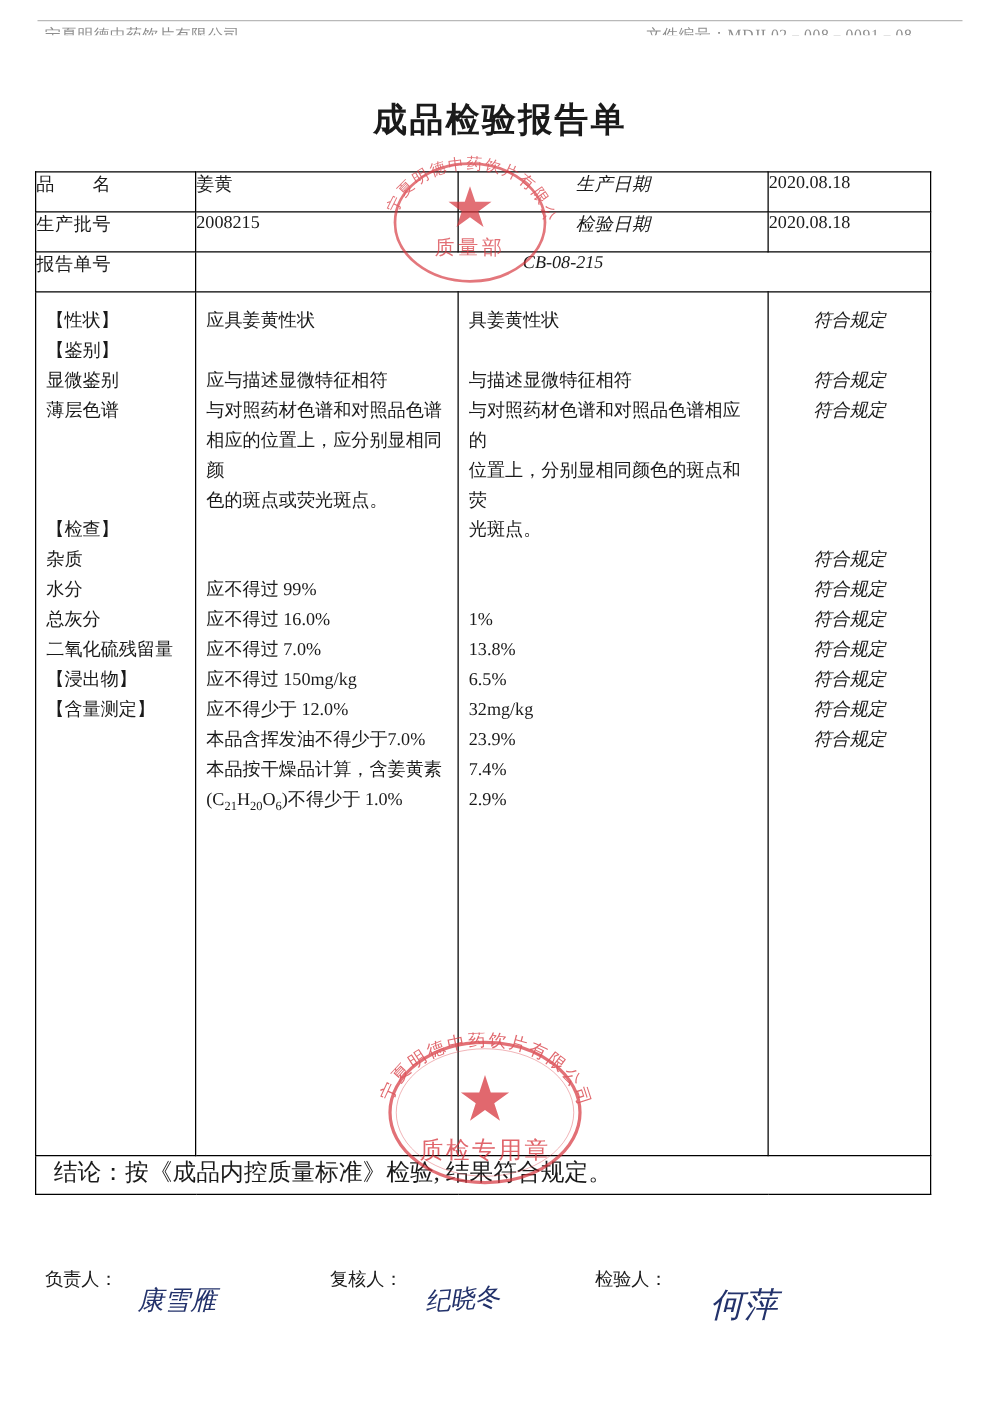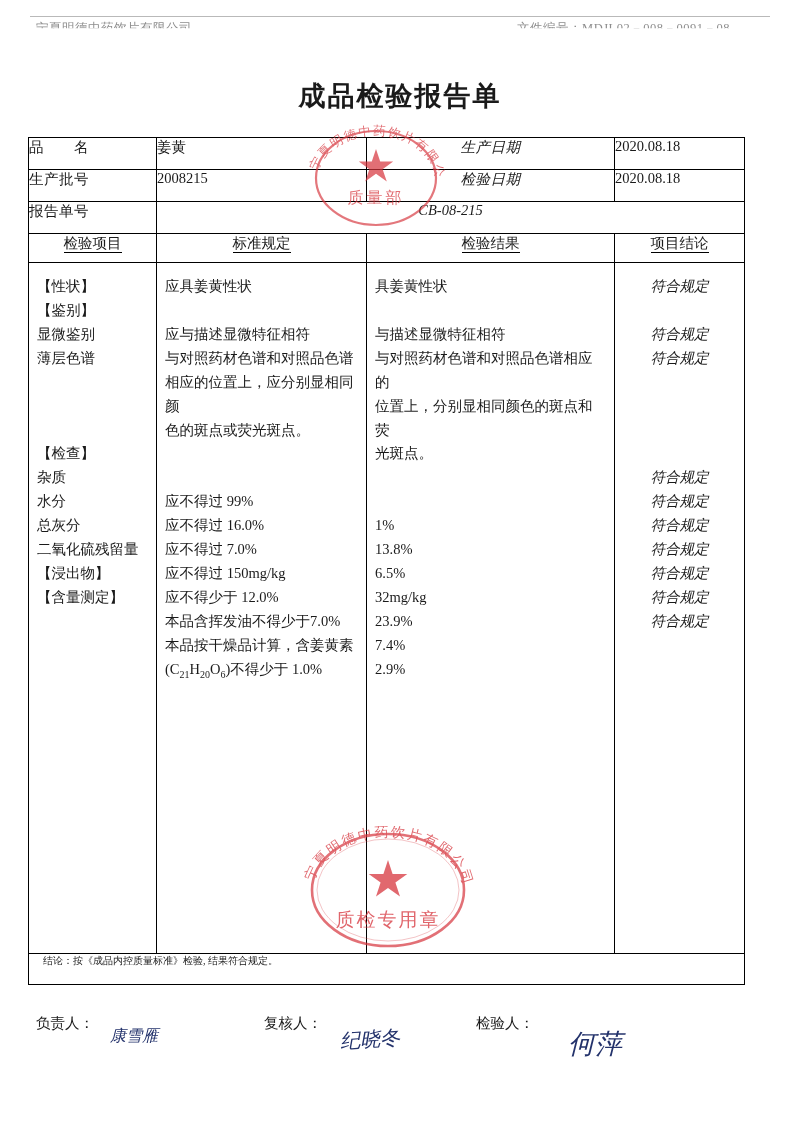--- a/index.html
+++ b/index.html
@@ -117,21 +117,21 @@
   .body-inner {
     padding: 12px 8px 0 8px;
     line-height: 1.65;
     font-size: 14.5px;
   }
   .body-inner .blank { visibility: hidden; }
   .sub { font-size: 10px; vertical-align: sub; }
 
   .conc-row td {
     height: 30px;
-    font-size: 10px;
+    font-size: 19px;
   }
 
   
   .sign-row {
     position: absolute;
     top: 1008px;
     left: 28px;
     width: 716px;
     height: 60px;
     font-size: 14.5px;
@@ -145,21 +145,21 @@
   .sign-2 { left: 236px; }
   .sign-3 { left: 448px; }
   .hand {
     font-family: "DejaVu Serif", serif;
     font-style: italic;
     color: #23326b;
     font-size: 22px;
     position: absolute;
     top: 18px;
   }
-  .hand-1 { left: 82px; font-size: 16px; }
+  .hand-1 { left: 82px; font-size: 21px; }
   .hand-2 { left: 312px; font-size: 20px; transform: rotate(-4deg); }
   .hand-3 { left: 540px; font-size: 27px; }
 
   
   .stamp {
     position: absolute;
     pointer-events: none;
   }
   .stamp-top {
     top: 123px;
@@ -222,34 +222,20 @@
     </tr>
 
 
     <tr class="row-h">
       <td class="cell-pad">
         <span class="lbl">报告单号</span>
       </td>
       <td class="cell-pad val ctr" colspan="3" style="text-align:center;">CB-08-215</td>
     </tr>
 
-    <tr class="items-head">
-      <td>
-        <span class="und">检验项目</span>
-      </td>
-      <td>
-        <span class="und">标准规定</span>
-      </td>
-      <td>
-        <span class="und">检验结果</span>
-      </td>
-      <td>
-        <span class="und">项目结论</span>
-      </td>
-    </tr>
 
     <tr>
 
       <td class="body-cell">
         <div class="body-inner">
           <div>【性状】</div>
           <div>【鉴别】</div>
           <div>显微鉴别</div>
           <div>薄层色谱</div>
           <div class="blank">&nbsp;</div>

